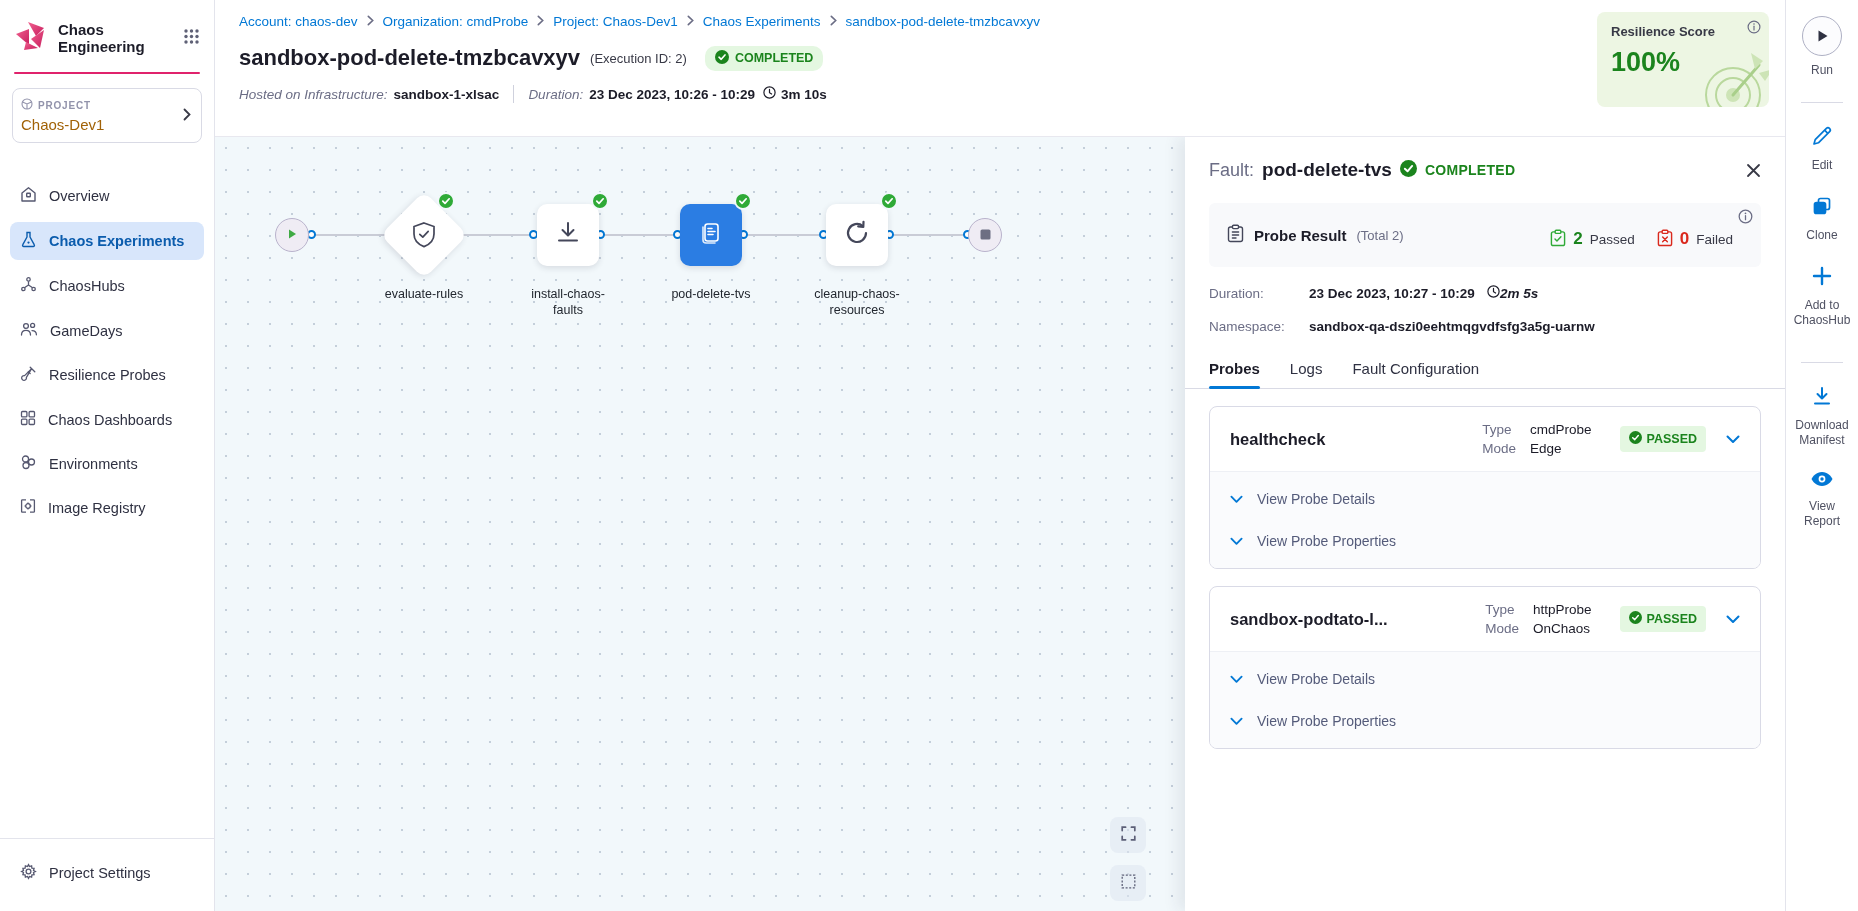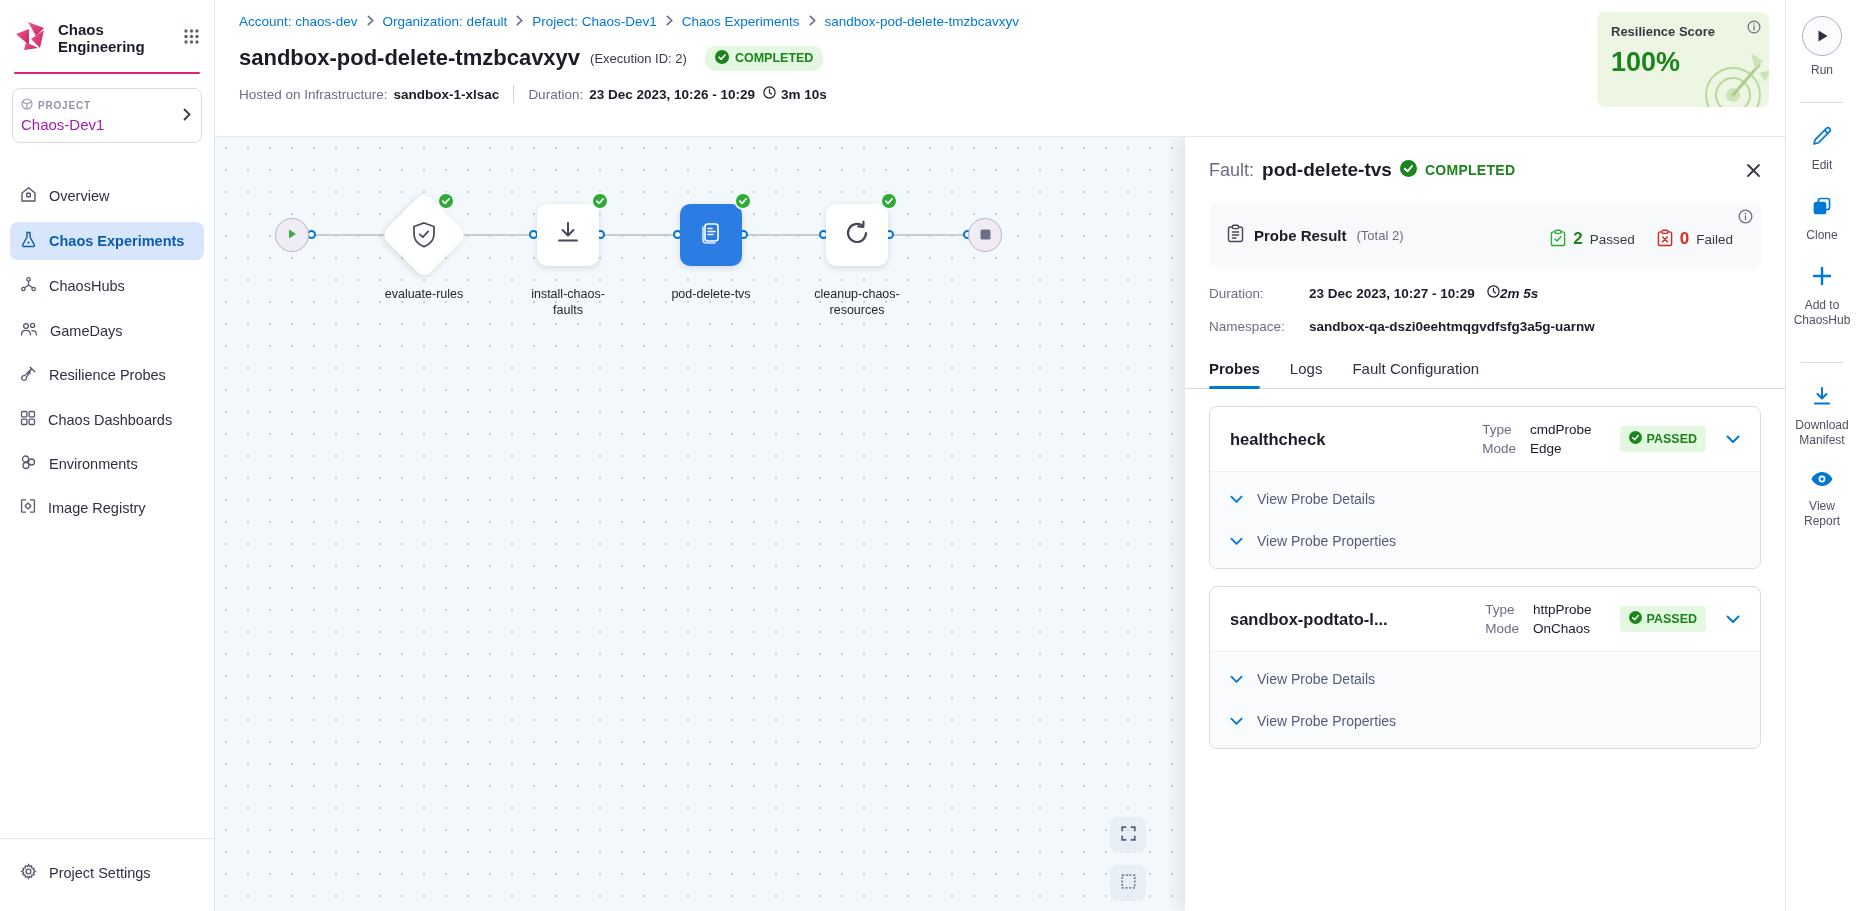--- a/index.html
+++ b/index.html
@@ -7,41 +7,41 @@
   body { font-family:"Liberation Sans","DejaVu Sans",sans-serif; color:#22222a; background:#fff; overflow:hidden; }
   .app { display:flex; width:1858px; height:911px; }
 
   
   .sidebar { width:215px; background:#fff; border-right:1px solid #e3e4ec; display:flex; flex-direction:column; flex-shrink:0; }
   .brand { display:flex; align-items:center; gap:10px; padding:20px 14px 16px 14px; }
   .brand-title { font-size:15px; font-weight:700; color:#1c1c28; flex:1; }
   .brand-rule { height:2px; background:#e0236c; margin:0 14px 14px 14px; border-radius:2px; }
   .project-card { margin:0 12px; border:1px solid #d9dae5; border-radius:8px; padding:9px 8px; position:relative; background:#fff; cursor:pointer; }
   .project-label { display:flex; align-items:center; gap:5px; font-size:10px; letter-spacing:.08em; color:#9293ab; font-weight:700; }
-  .project-name { font-size:15px; color:#a21caf; margin-top:4px; }
+  .project-name { font-size:15px; color:#a16207; margin-top:4px; }
   .project-chev { position:absolute; right:10px; top:50%; transform:translateY(-50%); }
   .nav { margin-top:34px; padding:0 10px; display:flex; flex-direction:column; gap:7px; }
   .nav-item { display:flex; align-items:center; gap:12px; padding:9px 10px; border-radius:8px; font-size:14.5px; color:#2f3142; cursor:pointer; }
   .nav-item svg { flex-shrink:0; }
   .nav-item.active { background:#d8e6fb; color:#0b5cad; font-weight:700; }
   .sidebar-foot { margin-top:auto; }
   .sidebar-divider { height:1px; background:#e3e4ec; margin:0 0 14px 0; }
   .foot-item { display:flex; align-items:center; gap:12px; padding:10px 20px 28px 20px; font-size:14.5px; color:#2f3142; cursor:pointer; }
 
   
   .center { flex:1; min-width:0; display:flex; flex-direction:column; }
   .page-header { background:#fff; border-bottom:1px solid #e8e8ef; padding:14px 24px 0 24px; position:relative; height:137px; flex-shrink:0; }
   .crumbs { display:flex; align-items:flex-end; gap:9px; font-size:13.5px; }
   .crumb { color:#0278d5; text-decoration:none; cursor:pointer; }
   .title-row { display:flex; align-items:center; gap:10px; margin-top:16px; }
   .page-title { font-size:22px; font-weight:700; color:#1c1c28; }
   .exec-id { font-size:13px; color:#383946; }
   .badge-completed { display:inline-flex; align-items:center; gap:6px; background:#e4f7e1; color:#1b841d; font-size:12.5px; font-weight:700; padding:4px 10px; border-radius:10px; margin-left:8px; }
   .meta-row { display:flex; align-items:center; gap:14px; margin-top:14px; font-size:13.5px; }
-  .meta-label { color:#6b6d85; }
+  .meta-label { color:#6b6d85;font-style:italic; }
   .meta-value { color:#1c1c28; font-weight:600; }
   .meta-sep { width:1px; height:18px; background:#cfd1dd; }
   .meta-elapsed { display:inline-flex; align-items:center; gap:5px; color:#1c1c28; font-weight:600; }
 
   .score-card { position:absolute; top:12px; right:16px; width:172px; height:95px; background:#edf6e3; border-radius:8px; padding:12px 14px; overflow:hidden; }
   .score-label { font-size:13px; font-weight:600; color:#383946; }
   .score-value { font-size:27px; font-weight:800; color:#1b841d; margin-top:8px; }
   .score-info { position:absolute; top:8px; right:8px; }
   .score-art { position:absolute; right:-6px; bottom:-14px; }
 
@@ -237,21 +237,21 @@
   </aside>
 
   <div class="center">
 
     <header class="page-header">
       <div class="crumbs">
         <a class="crumb">Account: chaos-dev</a>
         <span><svg width="7" height="11" viewBox="0 0 7 11" fill="none" stroke="#6b6d85" stroke-width="1.6" stroke-linecap="round">
               <path d="M1.3 1.3 L5.7 5.5 L1.3 9.7"></path>
             </svg></span>
-        <a class="crumb">Organization: default</a>
+        <a class="crumb">Organization: cmdProbe</a>
         <span><svg width="7" height="11" viewBox="0 0 7 11" fill="none" stroke="#6b6d85" stroke-width="1.6" stroke-linecap="round">
               <path d="M1.3 1.3 L5.7 5.5 L1.3 9.7"></path>
             </svg></span>
         <a class="crumb">Project: Chaos-Dev1</a>
         <span><svg width="7" height="11" viewBox="0 0 7 11" fill="none" stroke="#6b6d85" stroke-width="1.6" stroke-linecap="round">
               <path d="M1.3 1.3 L5.7 5.5 L1.3 9.7"></path>
             </svg></span>
         <a class="crumb">Chaos Experiments</a>
         <span><svg width="7" height="11" viewBox="0 0 7 11" fill="none" stroke="#6b6d85" stroke-width="1.6" stroke-linecap="round">
               <path d="M1.3 1.3 L5.7 5.5 L1.3 9.7"></path>

